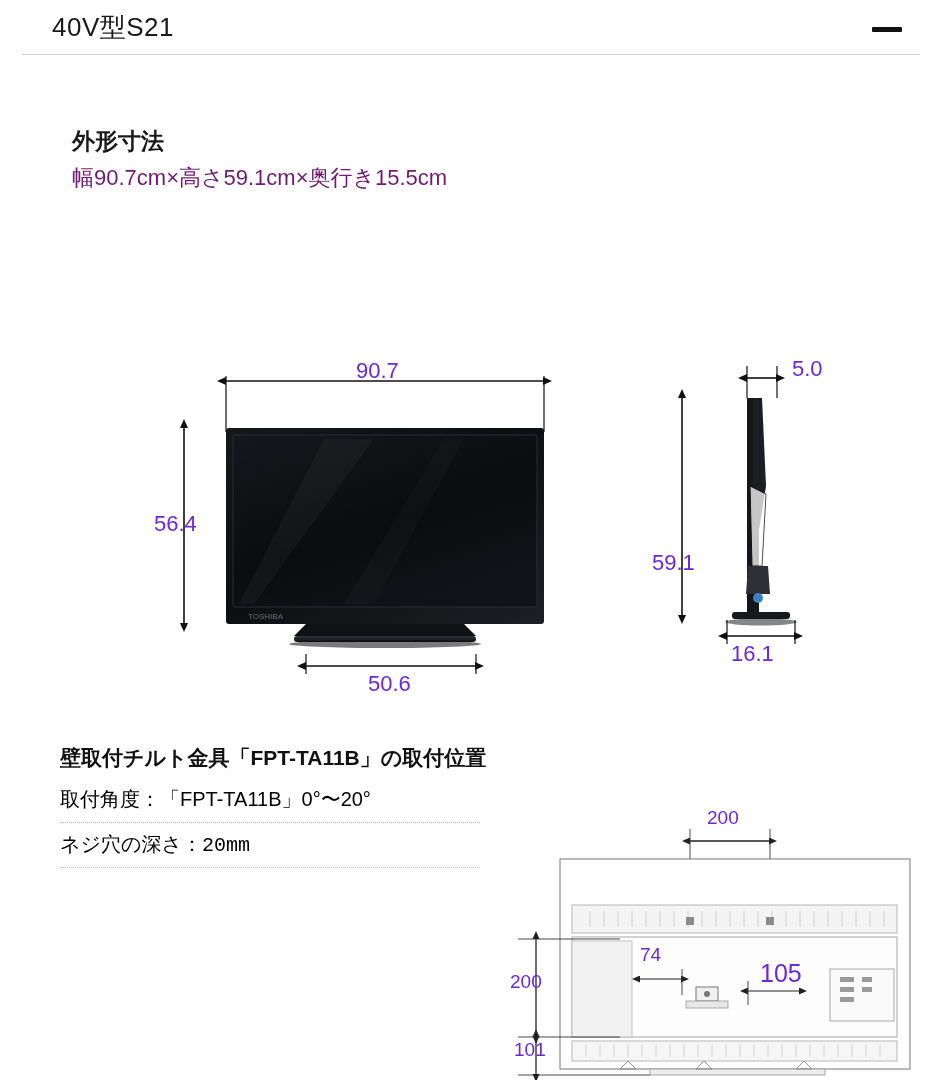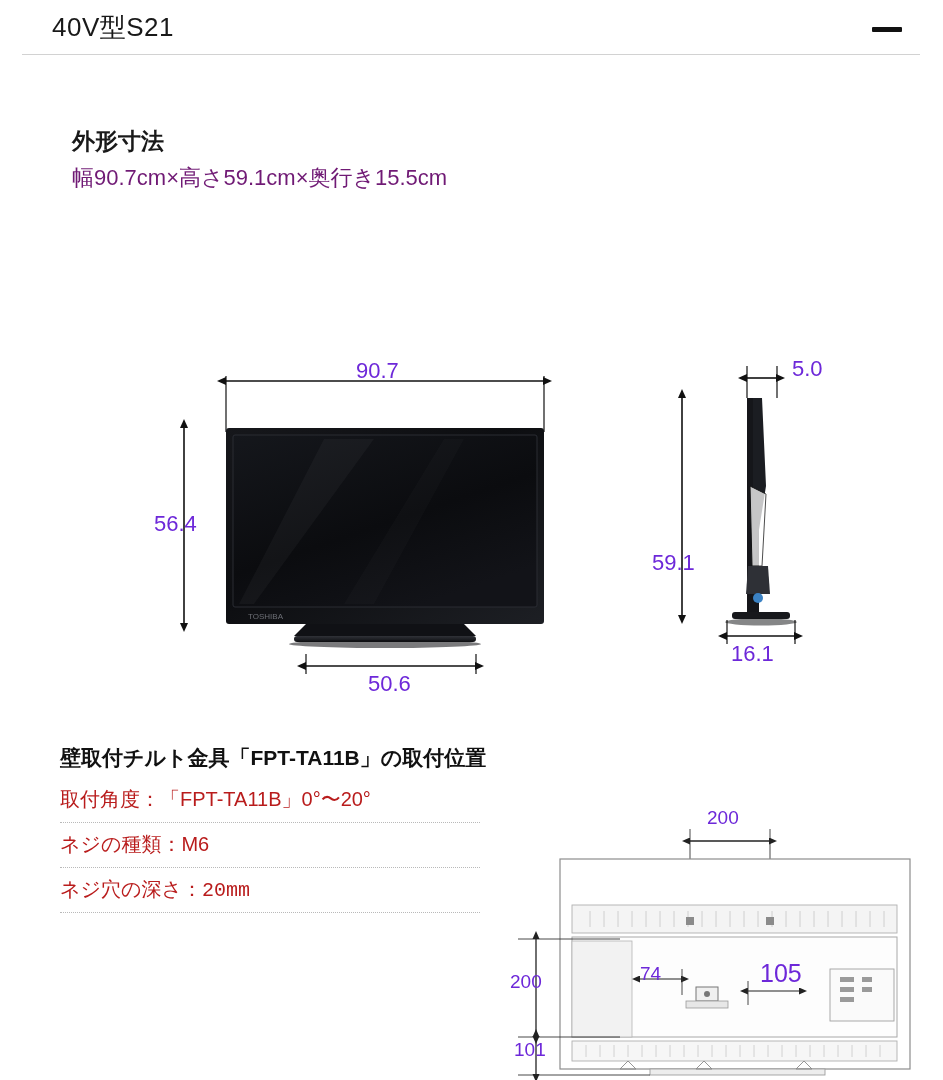--- a/index.html
+++ b/index.html
@@ -107,21 +107,21 @@
     margin: 0 0 14px 0;
   }
   .spec-list {
     width: 420px;
     margin: 0;
     padding: 0;
     list-style: none;
   }
   .spec-list li {
     font-size: 20px;
-    color: #b91c1c;
+    color: #000000;
     padding: 8px 0 9px 0;
     border-bottom: 1px dotted #b9b9b9;
   }
   .spec-list li:first-child { padding-top: 0; }
   .spec-list li:last-child { border-bottom: 1px dotted #b9b9b9; font-family: Liberation Mono, monospace; }
 
   .rear-img {
     position: absolute;
     left: 440px;
     top: 75px;
@@ -222,21 +222,20 @@
       <div class="dim-text" style="position:absolute; left:324px; top:335px;">50.6</div>
       <div class="dim-text" style="position:absolute; left:748px; top:20px;">5.0</div>
       <div class="dim-text" style="position:absolute; left:608px; top:178px;margin-top:36px;">59.1</div>
       <div class="dim-text" style="position:absolute; left:687px; top:305px;">16.1</div>
     </div>
 
     <div class="mount">
       <p class="mount-title">壁取付チルト金具「FPT-TA11B」の取付位置</p>
       <ul class="spec-list">
         <li>取付角度：「FPT-TA11B」0°〜20°</li>
-        <li>ネジの種類：M6</li>
         <li>ネジ穴の深さ：20mm</li>
       </ul>
 
       <div class="rear-img">
         <svg width="430" height="290" viewBox="0 0 430 290">
           <defs>
             <marker id="arrL2" markerWidth="9" markerHeight="9" refX="8" refY="3.5" orient="auto" markerUnits="userSpaceOnUse">
               <path d="M8,0 L0,3.5 L8,7 z" fill="#222"></path>
             </marker>
             <marker id="arrR2" markerWidth="9" markerHeight="9" refX="1" refY="3.5" orient="auto" markerUnits="userSpaceOnUse">
@@ -337,20 +336,20 @@
           <line x1="140" y1="160" x2="182" y2="160" stroke="#222" stroke-width="1.2" marker-start="url(#arrL2)" marker-end="url(#arrR2)"></line>
           <line x1="182" y1="150" x2="182" y2="176" stroke="#333" stroke-width="0.9"></line>
 
           <line x1="248" y1="172" x2="300" y2="172" stroke="#222" stroke-width="1.2" marker-start="url(#arrL2)" marker-end="url(#arrR2)"></line>
           <line x1="248" y1="162" x2="248" y2="186" stroke="#333" stroke-width="0.9"></line>
         </svg>
 
         <div class="dim-text" style="position:absolute; left:207px; top:-12px; font-size:19px;">200</div>
         <div class="dim-text" style="position:absolute; left:10px; top:152px; font-size:19px;">200</div>
         <div class="dim-text" style="position:absolute; left:14px; top:220px; font-size:19px;">101</div>
-        <div class="dim-text" style="position:absolute; left:140px; top:144px; font-size:19px;">74</div>
+        <div class="dim-text" style="position:absolute; left:140px; top:125px; font-size:19px;">74</div>
         <div class="dim-text" style="position:absolute; left:260px; top:140px; font-size:25px;">105</div>
       </div>
 
     </div>
 
   </div>
 </div>
 
 </body></html>

